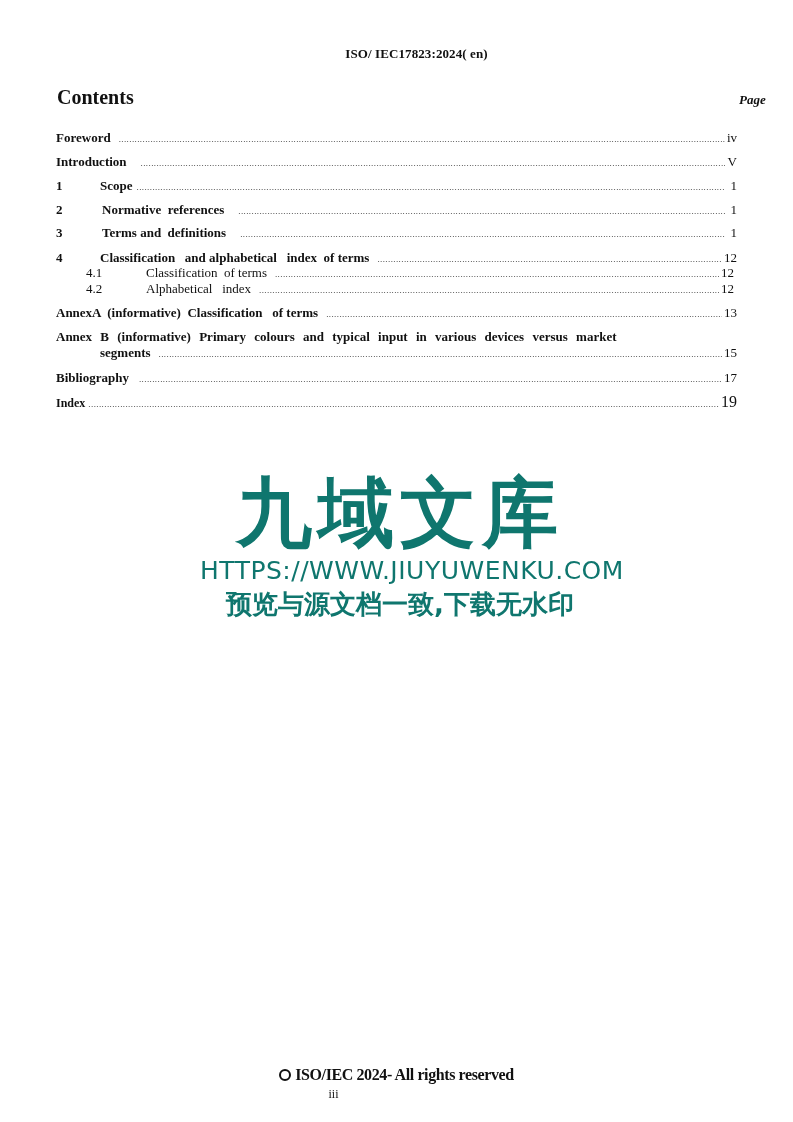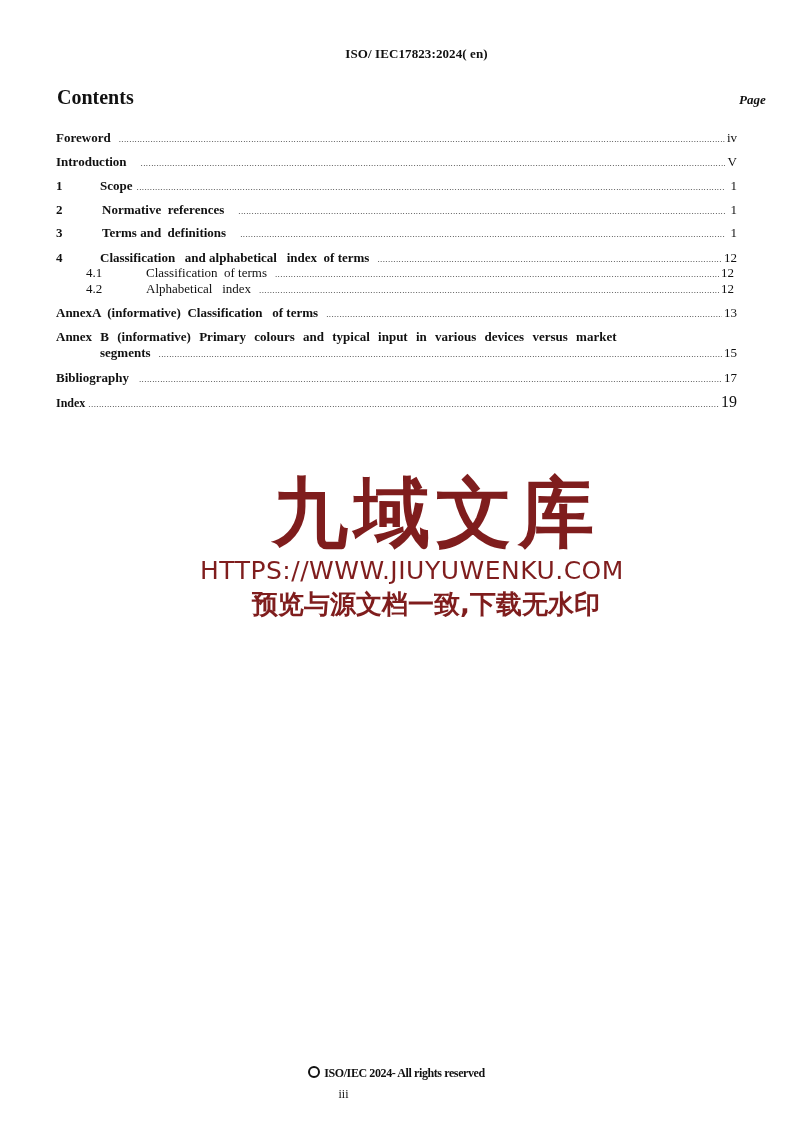--- a/index.html
+++ b/index.html
@@ -33,36 +33,36 @@
     font-size: 9px; letter-spacing: 0.4px;
   }
   .dots::before {
     content: "........................................................................................................................................................................................................................................................................................................";
   }
   .pg { flex: none; text-align: right; min-width: 10px; font-weight: normal; }
   .annexb-line1 {
     position: absolute; left: 0; white-space: nowrap; font-weight: bold; word-spacing: 5px;
   }
   .watermark {
-    position: absolute; left: 200px; top: 470px; width: 400px; text-align: right; color: #7f1d1d;
+    position: absolute; left: 200px; top: 470px; width: 400px; text-align: center; color: #0f766e;
     font-family: "DejaVu Sans", sans-serif; pointer-events: none;
   }
   .wm-big { font-size: 76px; font-weight: bold; letter-spacing: 6px; line-height: 86px; }
   .wm-url { font-size: 25px; line-height: 30px; letter-spacing: 0.5px; }
   .wm-cn { font-size: 26px; font-weight: bold; line-height: 36px; }
   .footer {
     position: absolute; top: 1066px; left: 0; width: 793px; text-align: center;
-    font-size: 12px; font-weight: bold; letter-spacing: -0.4px;
+    font-size: 16px; font-weight: bold; letter-spacing: -0.4px;
   }
   .copy-icon {
     display: inline-block; width: 8px; height: 8px; border: 2.5px solid #111; border-radius: 50%;
     vertical-align: -1px; margin-right: 4px;
   }
   .pagenum {
-    position: absolute; top: 1087px; left: 0; width: 667px; text-align: center; font-size: 12px; padding-left: 10px;
+    position: absolute; top: 1087px; left: 0; width: 667px; text-align: center; font-size: 12px;
   }
 </style>
 </head>
 <body>
 
 <div class="header">ISO/ IEC17823:2024(      en)</div>
 
 <div class="title">Contents</div>
 <div class="page-label">Page</div>
 

